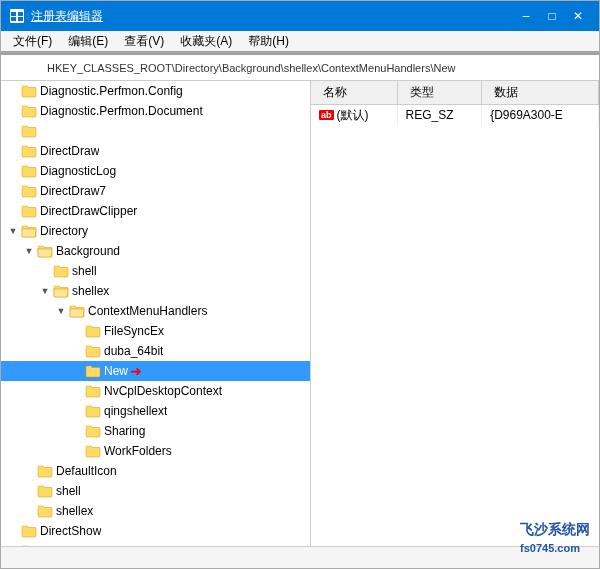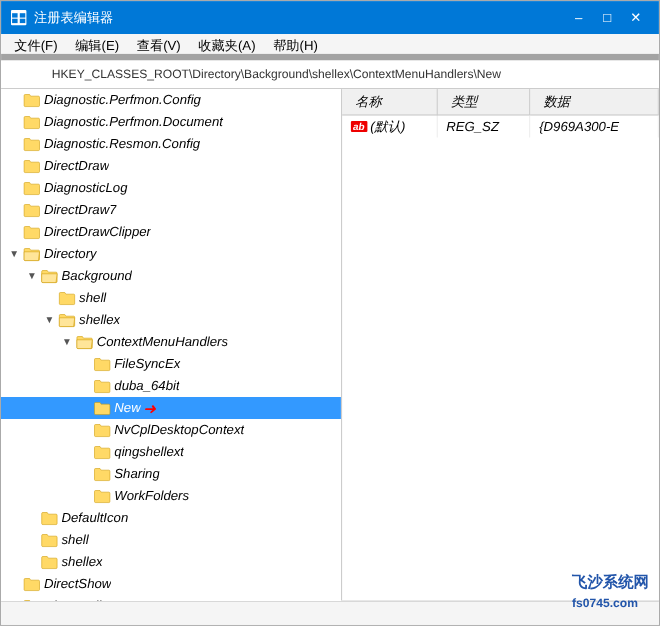--- a/index.html
+++ b/index.html
@@ -26,20 +26,21 @@
       display: flex;
       align-items: center;
       padding: 0 8px;
       justify-content: space-between;
       flex-shrink: 0;
     }
     .title-bar-left {
       display: flex;
       align-items: center;
       gap: 6px;
+      text-decoration: underline;
     }
     .title-icon {
       width: 16px;
       height: 16px;
       display: flex;
       align-items: center;
       justify-content: center;
     }
     .title-text {
       font-size: 12px;
@@ -53,21 +54,21 @@
       height: 26px;
       display: flex;
       align-items: center;
       justify-content: center;
       font-size: 12px;
       cursor: pointer;
       color: #fff;
     }
     .menu-bar {
       background: #f5f5f5;
-      border-bottom: 6px solid #a3a3a3;
+      border-bottom: 4px solid #a3a3a3;
       height: 24px;
       display: flex;
       padding: 0 4px;
       flex-shrink: 0;
     }
     .menu-item {
       padding: 2px 8px;
       cursor: pointer;
       font-size: 12px;
     }
@@ -92,21 +93,20 @@
       color: #333;
       flex: 1;
       overflow: hidden;
       text-overflow: ellipsis;
       white-space: nowrap;
     }
     .main-content {
       display: flex;
       flex: 1;
       overflow: hidden;
-      font-style: italic;
     }
     .left-panel {
       width: 310px;
       border-right: 1px solid #ccc;
       overflow-y: auto;
       overflow-x: hidden;
       background: #fff;
       flex-shrink: 0;
       position: relative;
     }
@@ -259,21 +259,20 @@
       <path d="M1 3 Q1 2 2 2 L6 2 L7 3.5 L14 3.5 Q15 3.5 15 4.5 L15 12 Q15 13 14 13 L2 13 Q1 13 1 12 Z" fill="#ffd966" stroke="#cc9900" stroke-width="0.5"></path>
     </svg></span>
     <span class="item-label">Diagnostic.Perfmon.Document</span>
   </div>
         <div class="tree-item">
     <span class="indent" style="width:4px; display:inline-block;"></span>
     <span class="expand-btn empty">▶</span>
     <span class="folder-icon"><svg viewBox="0 0 16 14" xmlns="http://www.w3.org/2000/svg">
       <path d="M1 3 Q1 2 2 2 L6 2 L7 3.5 L14 3.5 Q15 3.5 15 4.5 L15 12 Q15 13 14 13 L2 13 Q1 13 1 12 Z" fill="#ffd966" stroke="#cc9900" stroke-width="0.5"></path>
     </svg></span>
-    <span class="item-label">Diagnostic.Resmon.Config</span>
   </div>
         <div class="tree-item">
     <span class="indent" style="width:4px; display:inline-block;"></span>
     <span class="expand-btn empty">▶</span>
     <span class="folder-icon"><svg viewBox="0 0 16 14" xmlns="http://www.w3.org/2000/svg">
       <path d="M1 3 Q1 2 2 2 L6 2 L7 3.5 L14 3.5 Q15 3.5 15 4.5 L15 12 Q15 13 14 13 L2 13 Q1 13 1 12 Z" fill="#ffd966" stroke="#cc9900" stroke-width="0.5"></path>
     </svg></span>
     <span class="item-label">DirectDraw</span>
   </div>
         <div class="tree-item">

